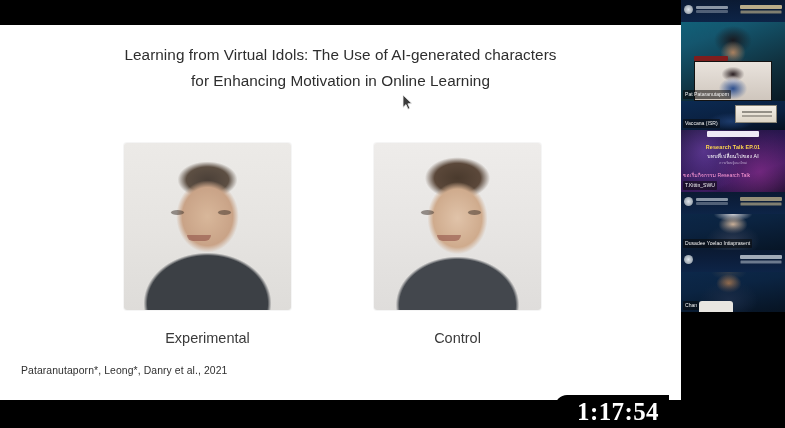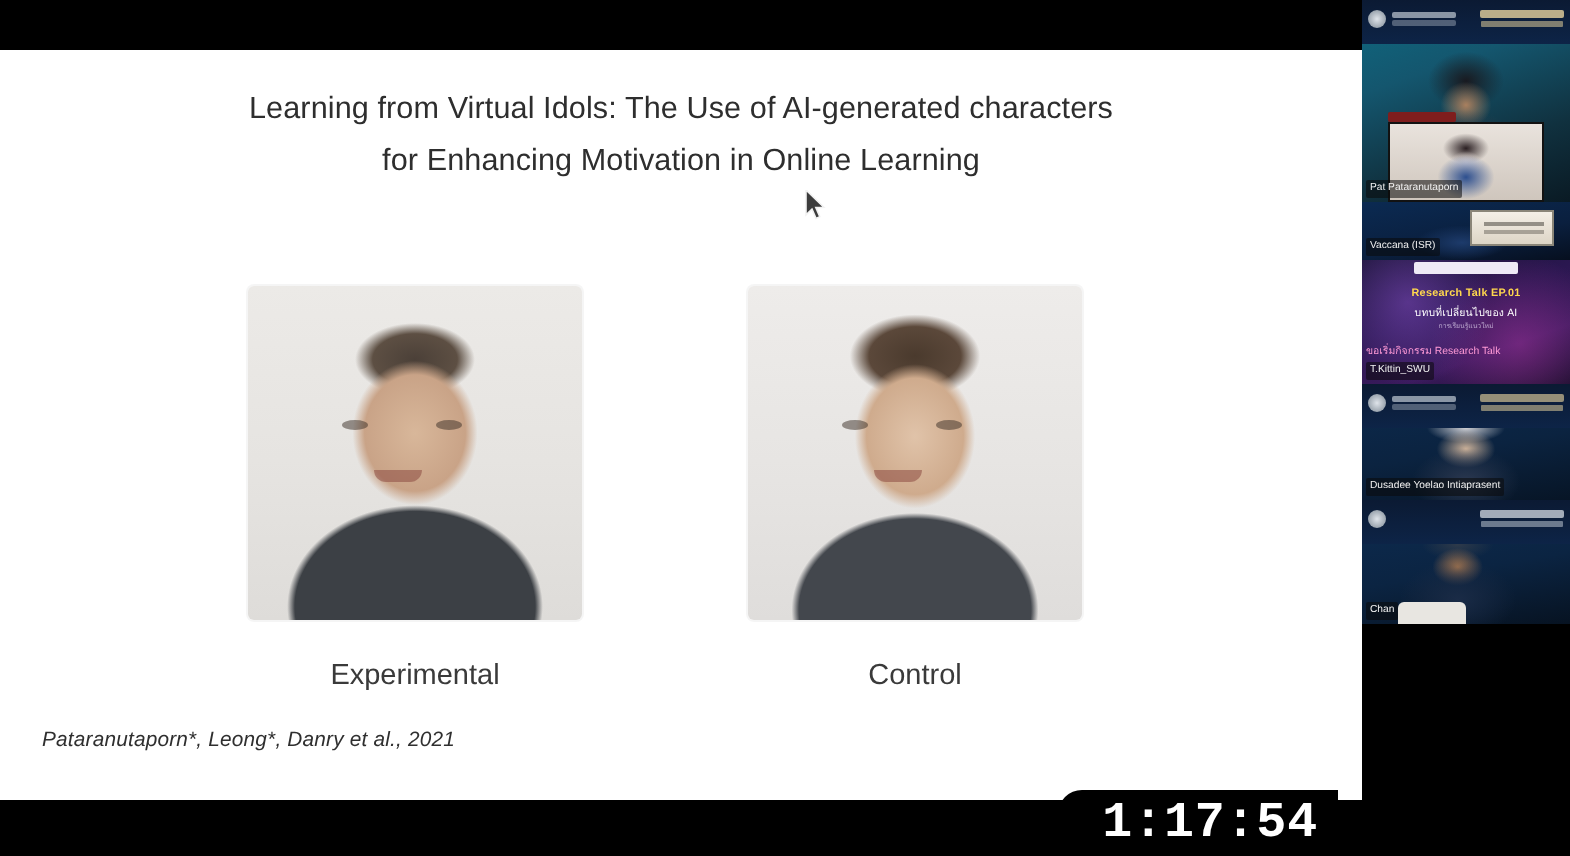--- a/index.html
+++ b/index.html
@@ -74,21 +74,20 @@
     font-size:14.5px;
     font-weight:400;
   }
 
   #slide-citation {
     position:absolute;
     left:21px; top:340px;
     color:#2f2f2f;
     font-size:10.4px;
     letter-spacing:0.1px;
-    font-style:italic;
   }
 
   
   #slide-cursor {
     position:absolute;
     left:402px; top:70px;
     width:11px; height:15px;
   }
 
   
@@ -248,21 +247,21 @@
     display:flex; align-items:center;
     background:#000;
     border-radius:12px 0 0 0;
   }
   #timer-value {
     color:#ffffff;
     font-size:25px;
     font-weight:700;
     letter-spacing:0.4px;
     line-height:1;
-    font-family:Liberation Mono, monospace;
+    font-family:Liberation Serif, serif;
   }
   #top-bar, #bottom-bar {
     position:absolute; left:0; width:681px; background:#000;
   }
   #top-bar    { top:0;  height:25px; border-radius:11px 0 0 0; }
   #bottom-bar { top:400px; height:28px; }
 </style>
 </head>
 <body>
 

